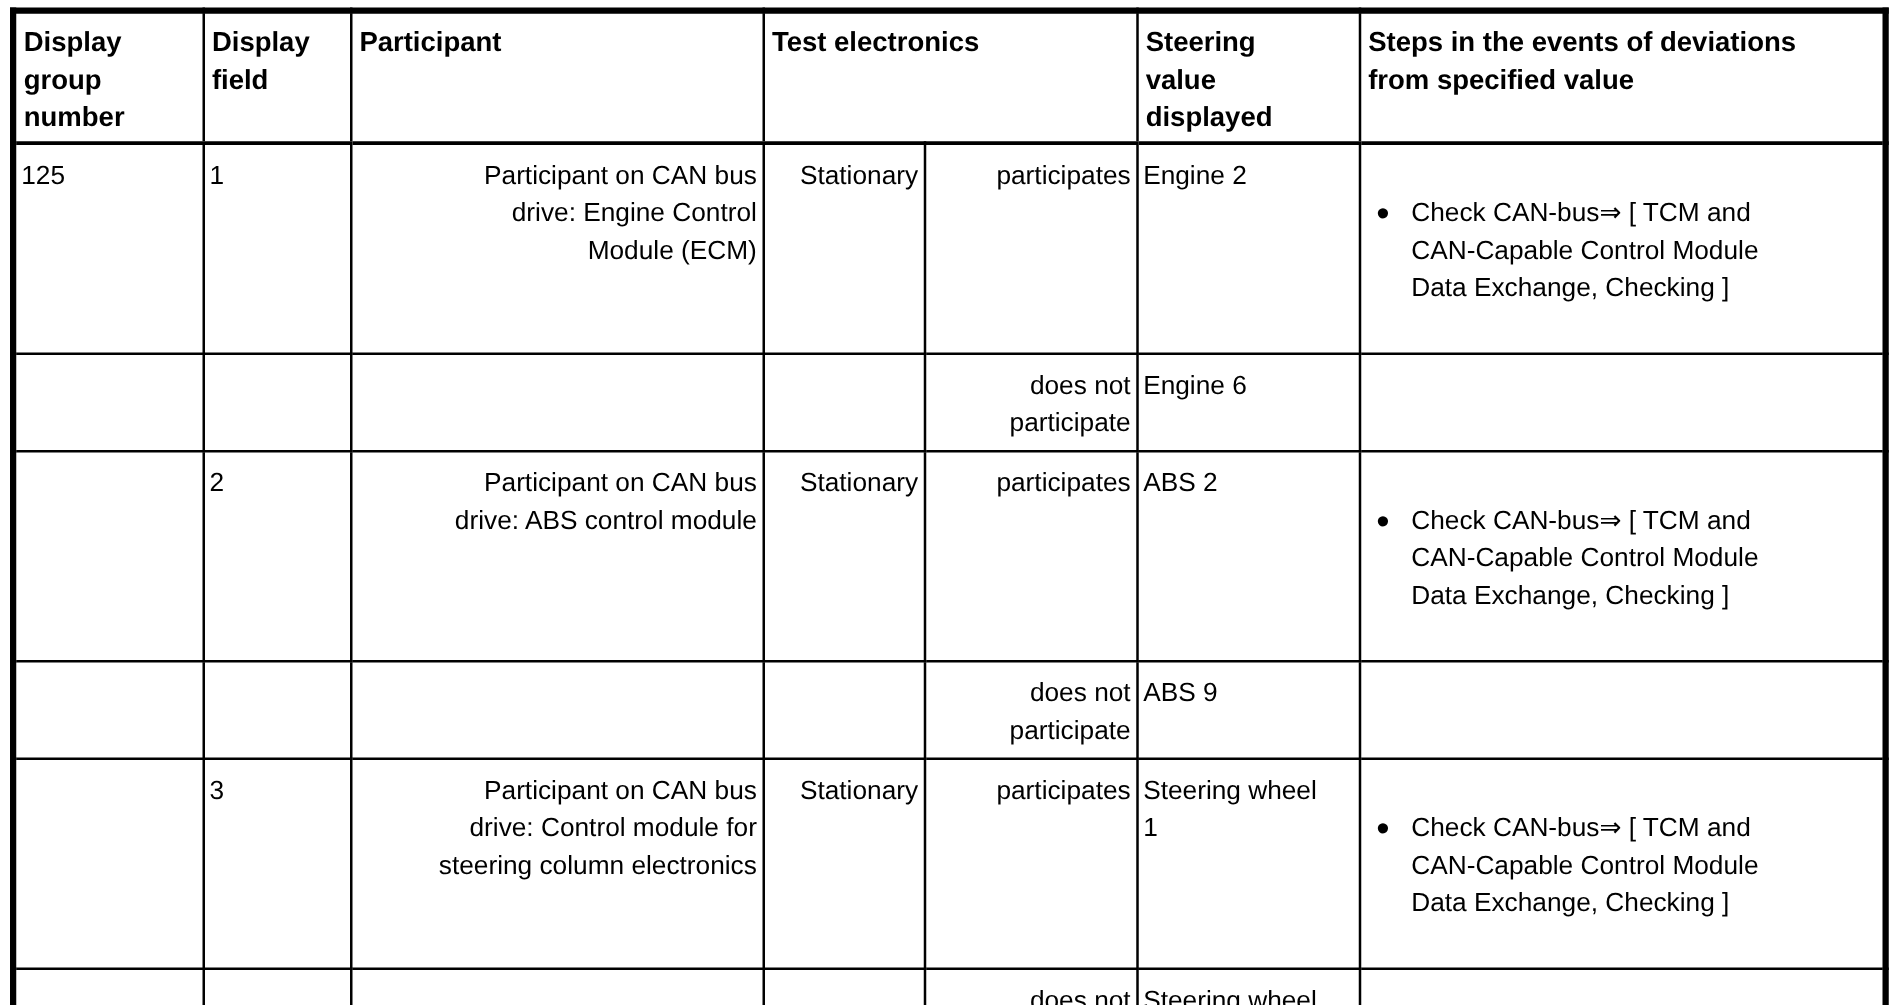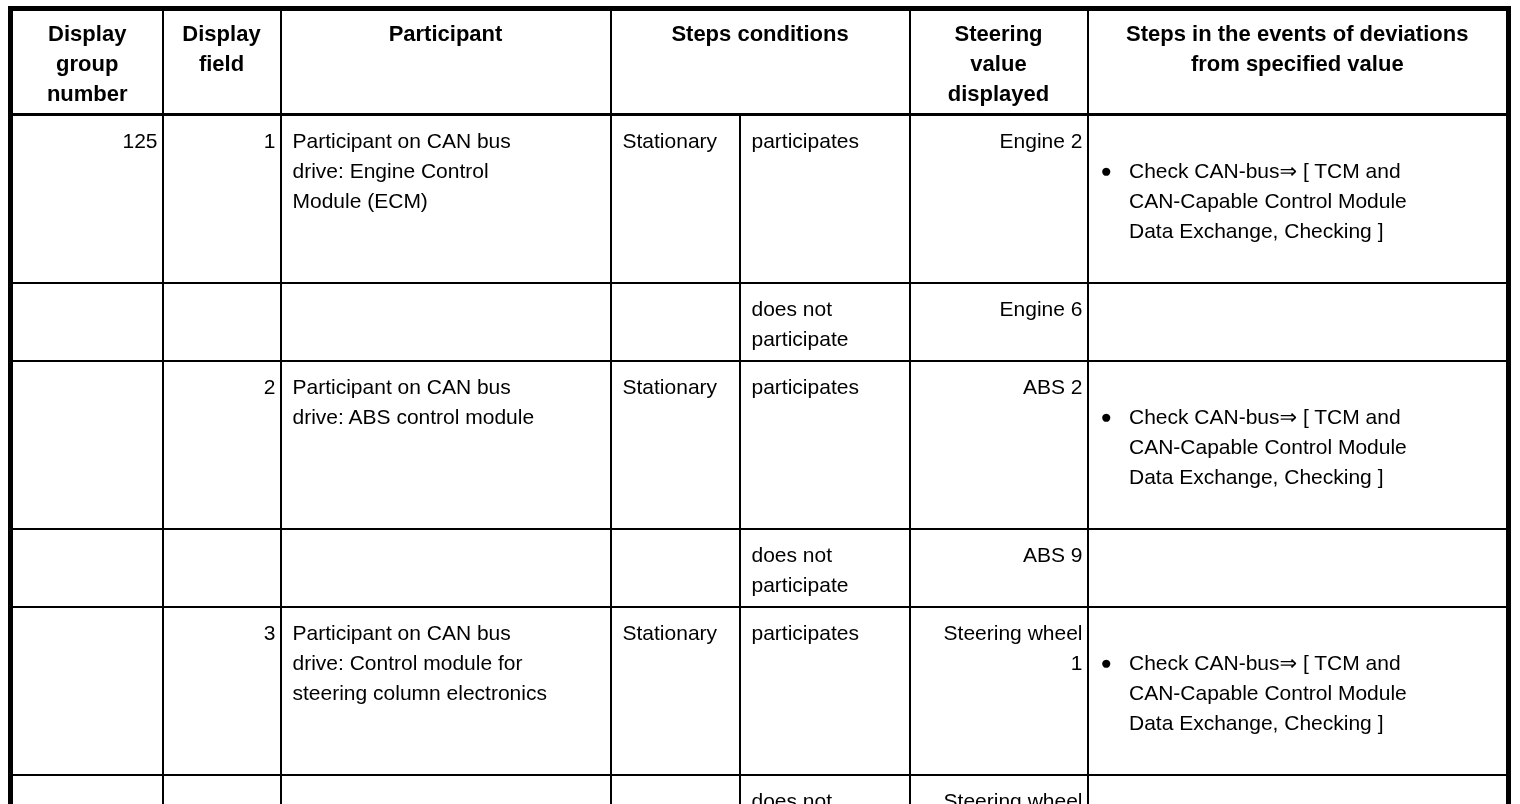--- a/index.html
+++ b/index.html
@@ -29,30 +29,30 @@
     border: 2px solid #000000;
     vertical-align: top;
     white-space: pre-line;
     overflow: hidden;
   }
   .doc-table thead th {
     border-bottom: 3px solid #000000;
     font-weight: bold;
     font-size: 22px;
     line-height: 30px;
-    text-align: center;
+    text-align: left;
     padding: 8px 6px 4px 6px;
   }
   .doc-table td {
     font-size: 21px;
     line-height: 30px;
     padding: 10px 4px 6px 4px;
   }
-  td.center { text-align: right; }
-  td.left   { text-align: left; padding-left: 11px; }
+  td.center { text-align: left; }
+  td.left   { text-align: right; padding-left: 11px; }
   .steps-item {
     display: flex;
     align-items: flex-start;
     padding-left: 8px;
   }
   .bullet {
     flex: 0 0 auto;
     font-size: 19px;
     line-height: 30px;
     margin-right: 17px;
@@ -77,21 +77,21 @@
       <col style="width:421px">
     </colgroup>
     <thead>
       <tr style="height:97px">
         <th>Display
 group
 number</th>
         <th>Display
 field</th>
         <th>Participant</th>
-        <th colspan="2">Steps conditions</th>
+        <th colspan="2">Test electronics</th>
         <th>Steering
 value
 displayed</th>
         <th>Steps in the events of deviations
 from specified value</th>
       </tr>
     </thead>
     <tbody>
       <tr style="height:158px">
         <td class="center">125</td>

